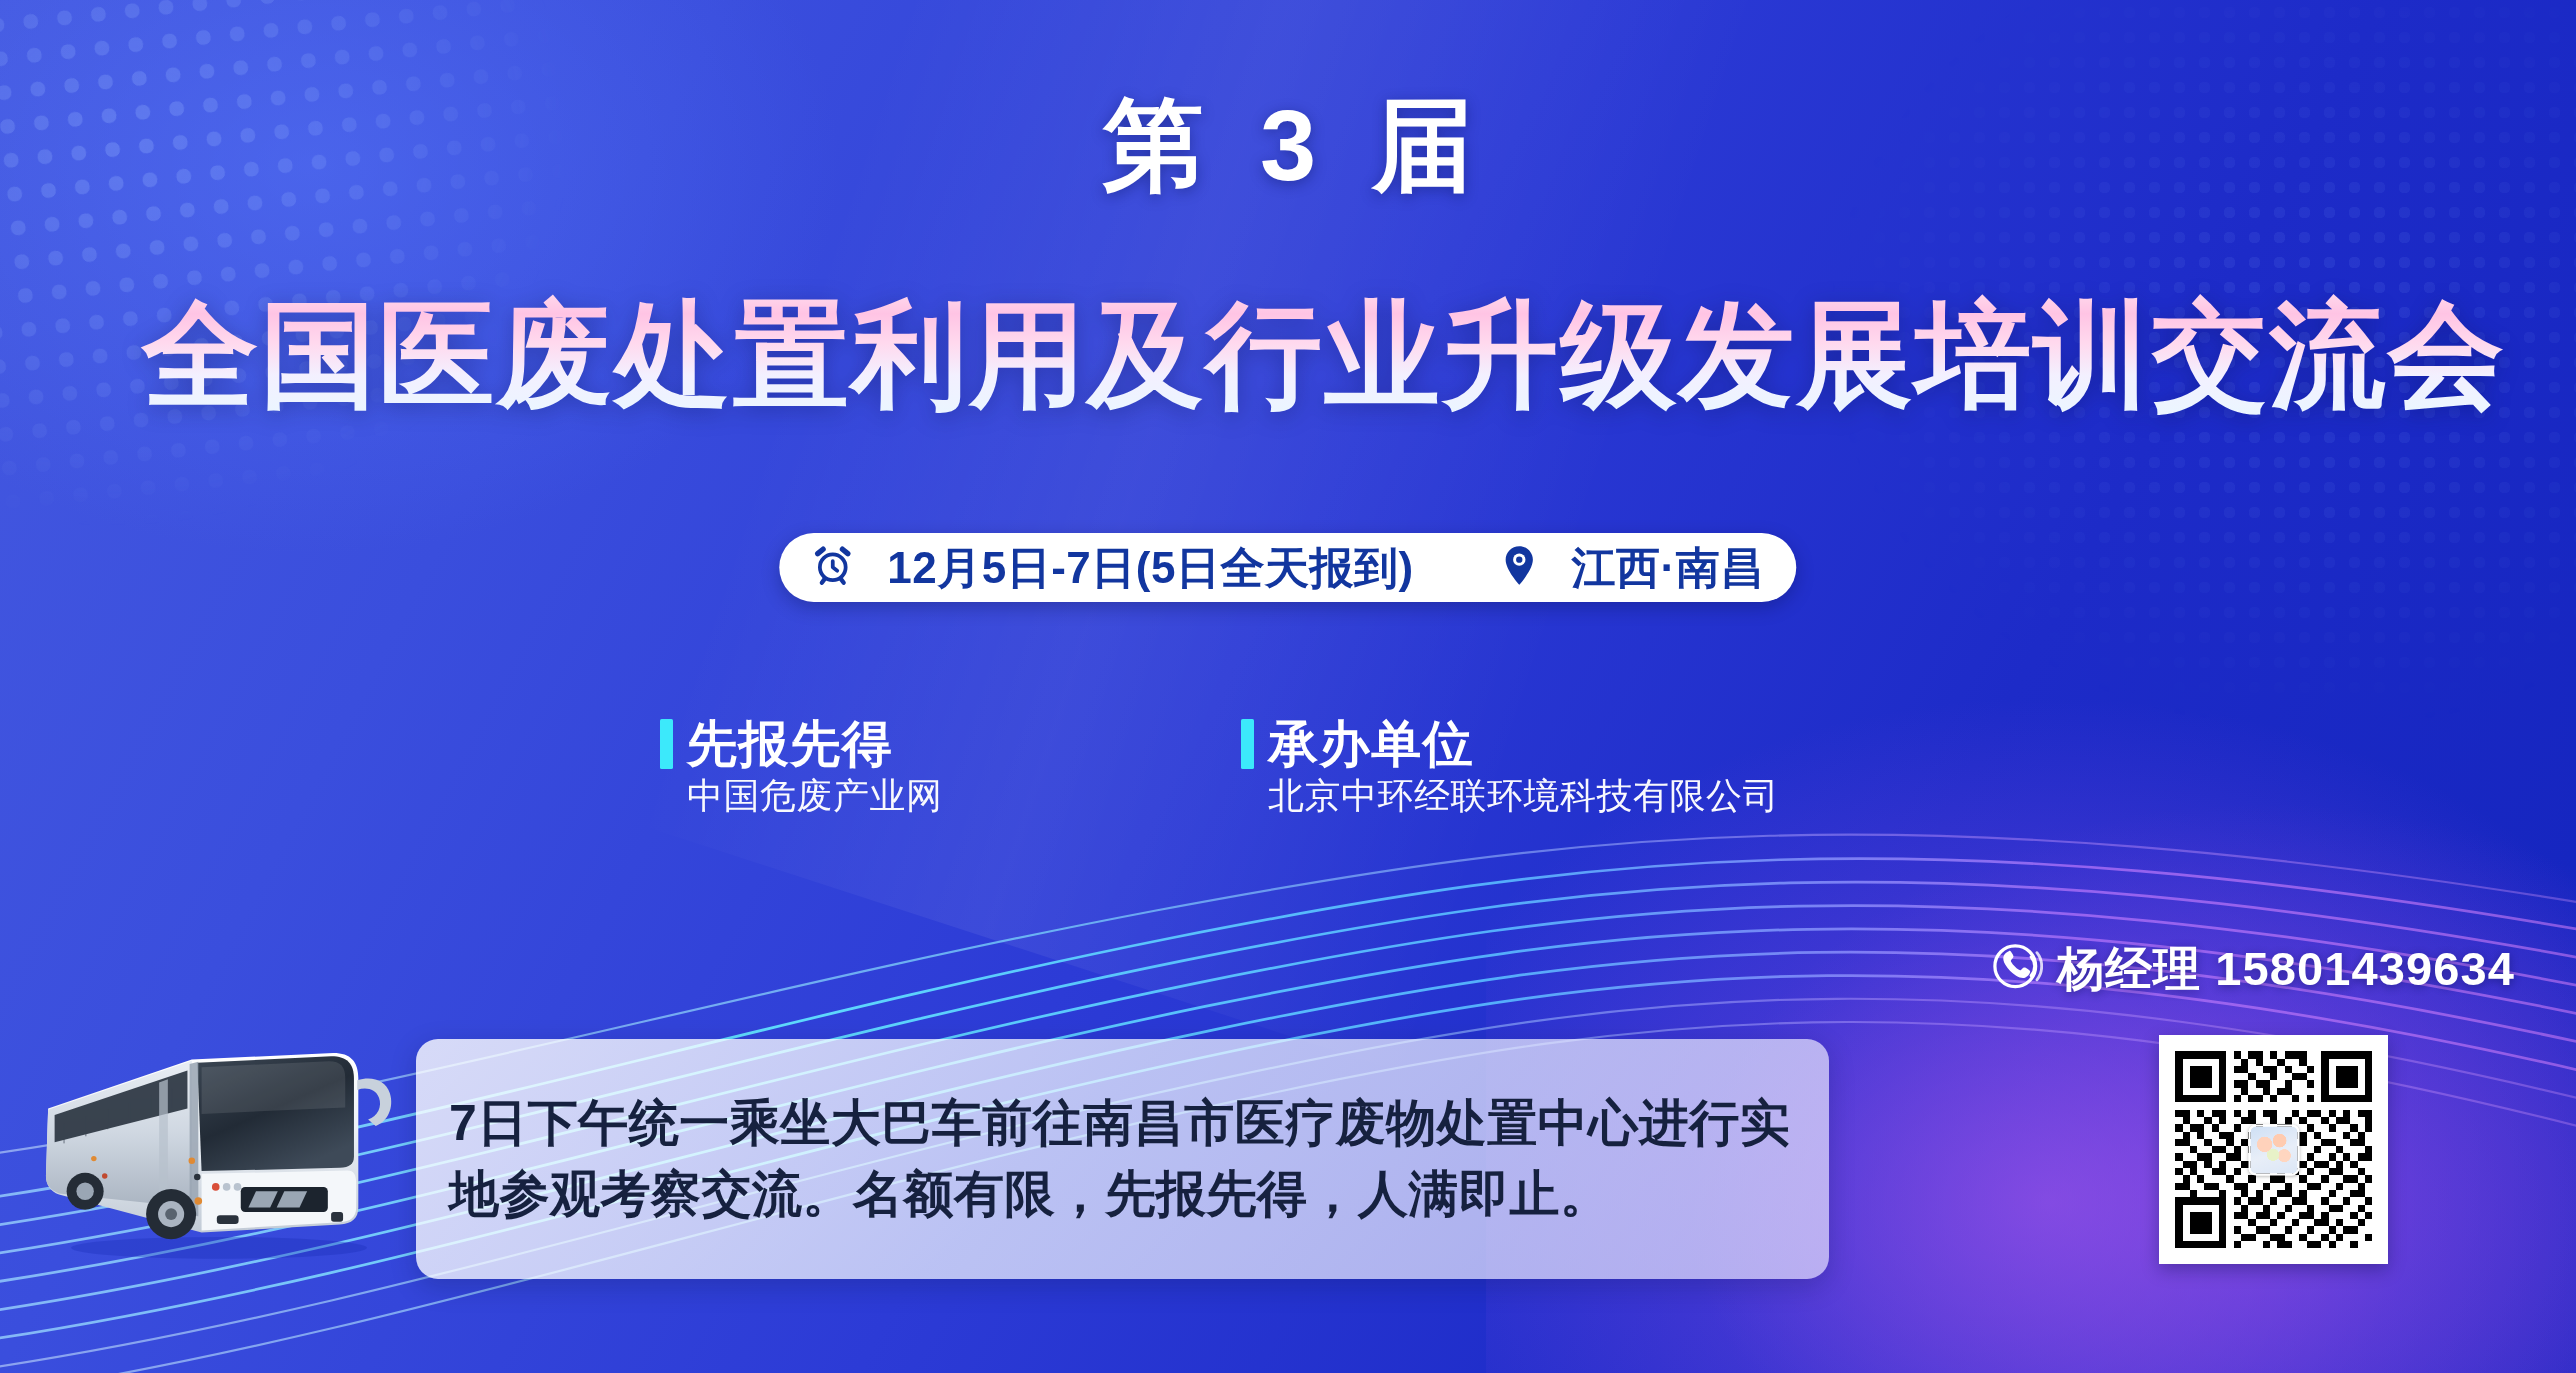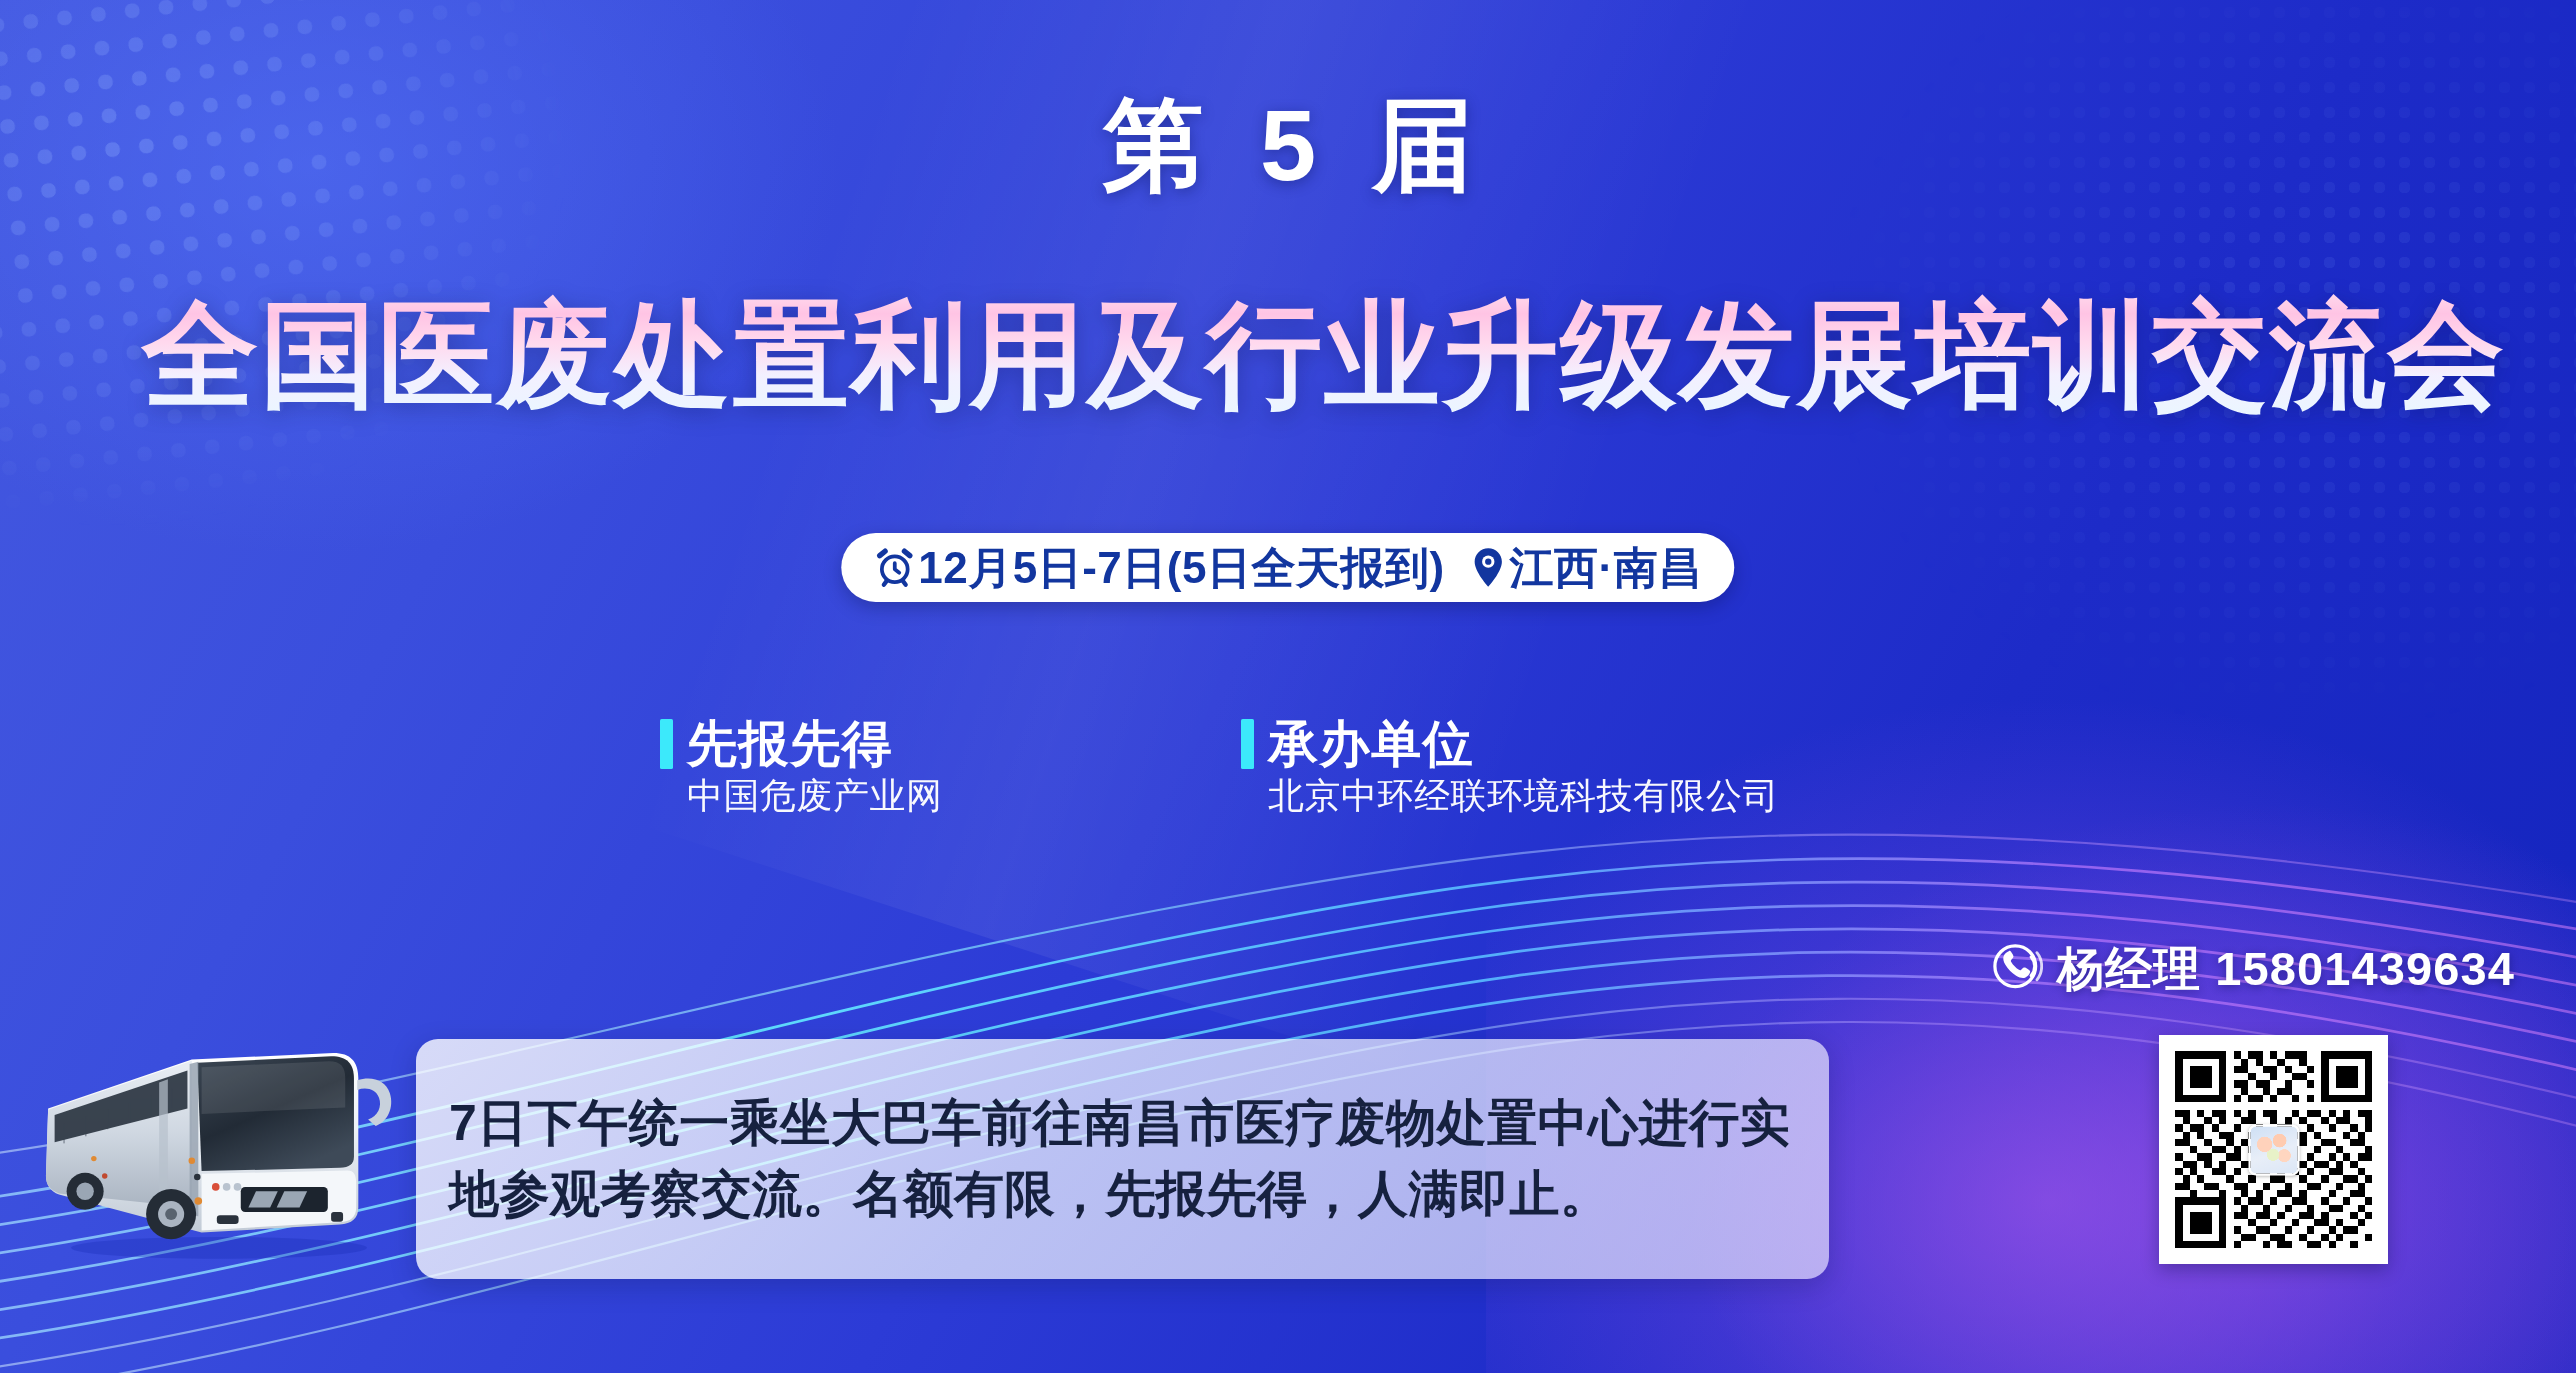--- a/index.html
+++ b/index.html
@@ -58,21 +58,21 @@
     background:linear-gradient(180deg,#ffd7ec 0%,#ffc4e4 16%,#ffd9ee 40%,#f3f0ff 66%,#eaf6ff 100%);
     -webkit-background-clip:text;background-clip:text;
     color:transparent;-webkit-text-fill-color:transparent;
     filter:drop-shadow(0 4.4px 11px rgba(8,16,80,.35));
     padding-left:36px;
   }
 
   
   #pill{
     position:absolute;top:533px;left:50%;transform:translateX(-50%);
-    display:flex;align-items:flex-start;gap:2px;
+    display:flex;align-items:flex-end;gap:33px;
     background:#ffffff;border-radius:35px;
     padding:13px 32px;height:43px;box-sizing:content-box;
     box-shadow:0 5.5px 18.5px rgba(6,14,70,.30);
     white-space:nowrap;
   }
   #pill .txt{
     font-size:44px;font-weight:bold;color:#12369f;line-height:43px;letter-spacing:0.5px;
   }
   .pill-gap{width:21px;display:inline-block;}
 
@@ -168,21 +168,21 @@
     </g>
     <g fill="none" stroke="url(#wg2)" stroke-width="4">
       <path d="M-40,1100 C680,996 1330,800 2120,650 C2880,508 3480,430 4760,640"></path>
       <path d="M-40,1492 C700,1382 1410,1136 2270,952 C3020,792 3620,722 4760,1002"></path>
       <path d="M-40,1544 C700,1434 1420,1182 2290,994 C3040,832 3640,764 4760,1054"></path>
     </g>
   </svg>
 
   <div class="wrap">
 
-    <div id="edition">第 5 届</div>
+    <div id="edition">第 3 届</div>
 
     <div id="headline">全国医废处置利用及行业升级发展培训交流会</div>
 
     <div id="pill">
       <span>
         <svg width="43" height="43" viewBox="0 0 24 24" fill="none" stroke="#12369f" stroke-width="2.1" stroke-linecap="round" stroke-linejoin="round">
           <circle cx="12" cy="13" r="7.2"></circle>
           <path d="M12 9.6V13l2.5 1.9"></path>
           <path d="M3.6 5.4 6.6 2.9" stroke-width="3"></path>
           <path d="M20.4 5.4 17.4 2.9" stroke-width="3"></path>

